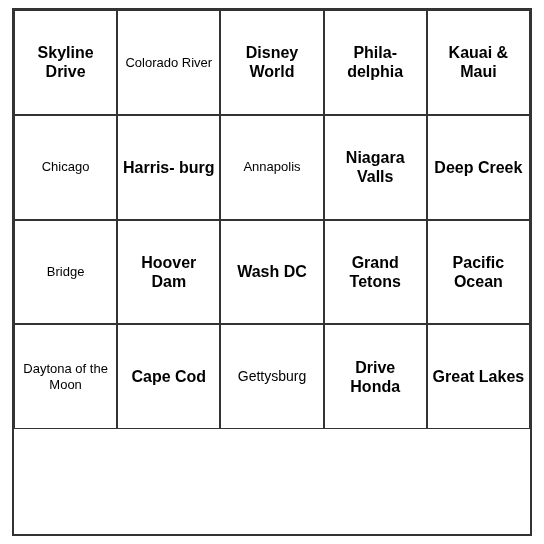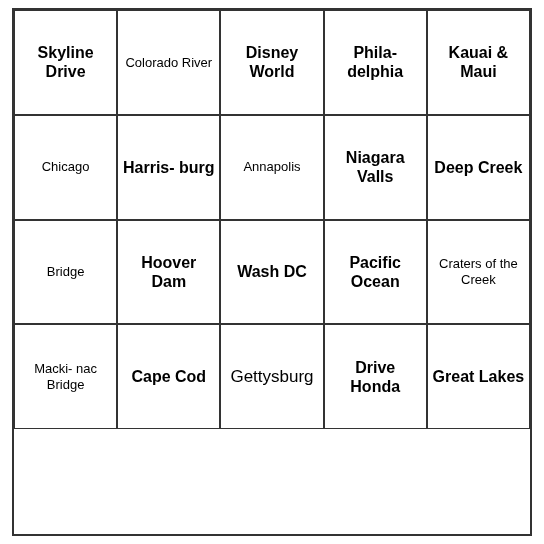--- a/index.html
+++ b/index.html
@@ -45,21 +45,21 @@
     .bingo-cell.medium-text {
       font-size: 16px;
       font-weight: bold;
     }
 
     .bingo-cell.small-text {
       font-size: 13px;
     }
 
     .bingo-cell.xsmall-text {
-      font-size: 17px;
+      font-size: 14px;
     }
   </style>
 </head>
 <body>
 
 <div class="bingo-board">
 <div class="bingo-cell medium-text">
       <span>Skyline Drive</span>
     </div>
     <div class="bingo-cell small-text">
@@ -92,27 +92,27 @@
     <div class="bingo-cell small-text">
       <span>Bridge</span>
     </div>
     <div class="bingo-cell medium-text">
       <span>Hoover Dam</span>
     </div>
     <div class="bingo-cell large-text">
       <span>Wash DC</span>
     </div>
     <div class="bingo-cell medium-text">
+      <span>Grand Tetons</span>
+    </div>
+    <div class="bingo-cell medium-text">
       <span>Pacific Ocean</span>
     </div>
     <div class="bingo-cell small-text">
-      <span>Craters of the Creek</span>
-    </div>
-    <div class="bingo-cell small-text">
-      <span>Macki- nac Bridge</span>
+      <span>Daytona of the Moon</span>
     </div>
     <div class="bingo-cell large-text">
       <span>Cape Cod</span>
     </div>
     <div class="bingo-cell xsmall-text">
       <span>Gettysburg</span>
     </div>
     <div class="bingo-cell medium-text">
       <span>Drive Honda</span>
     </div>

